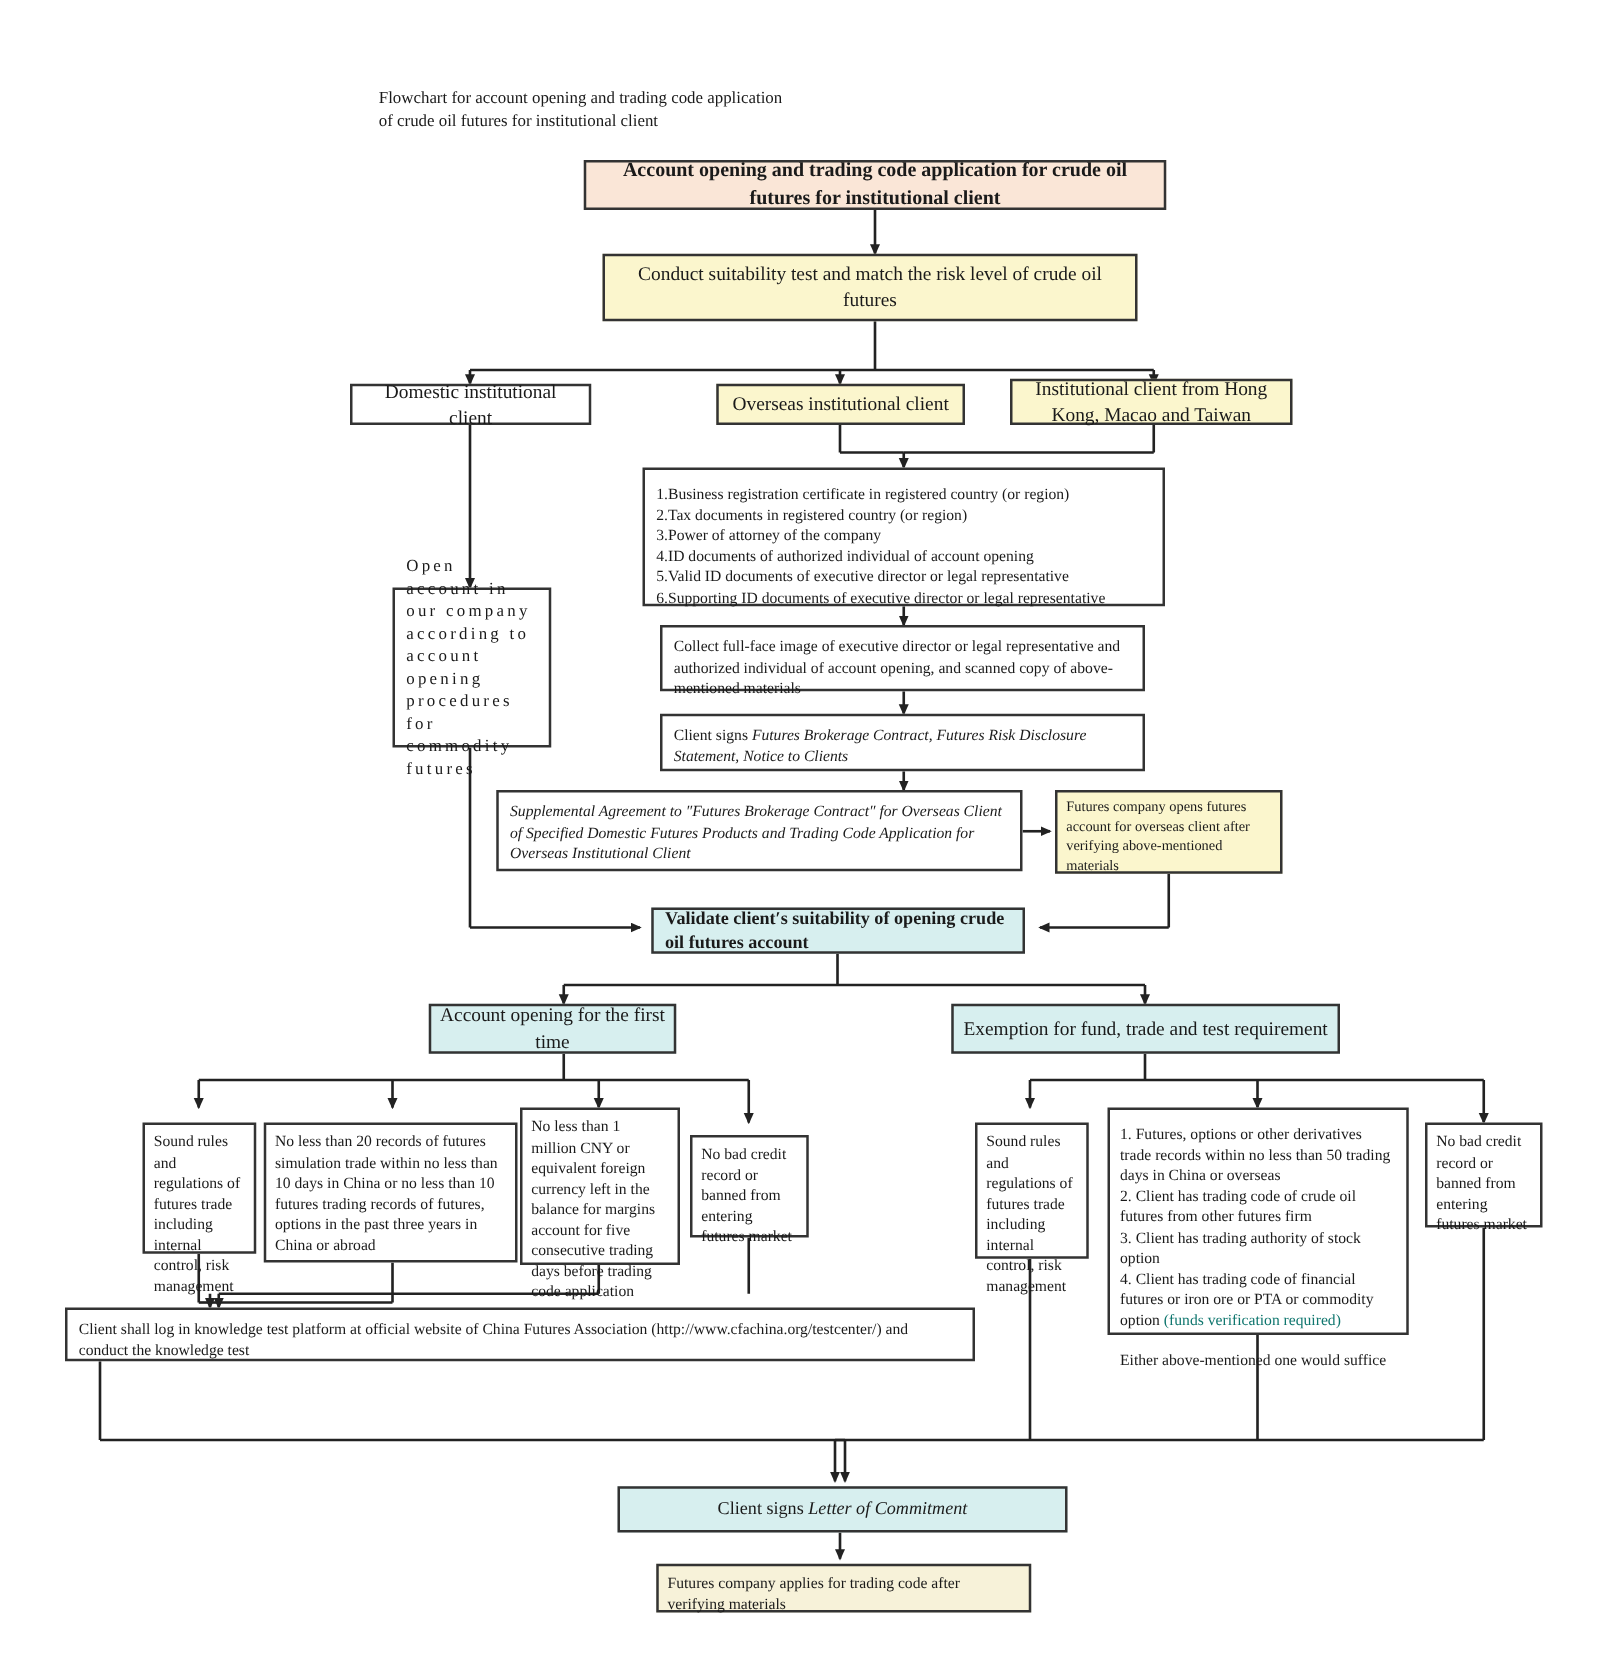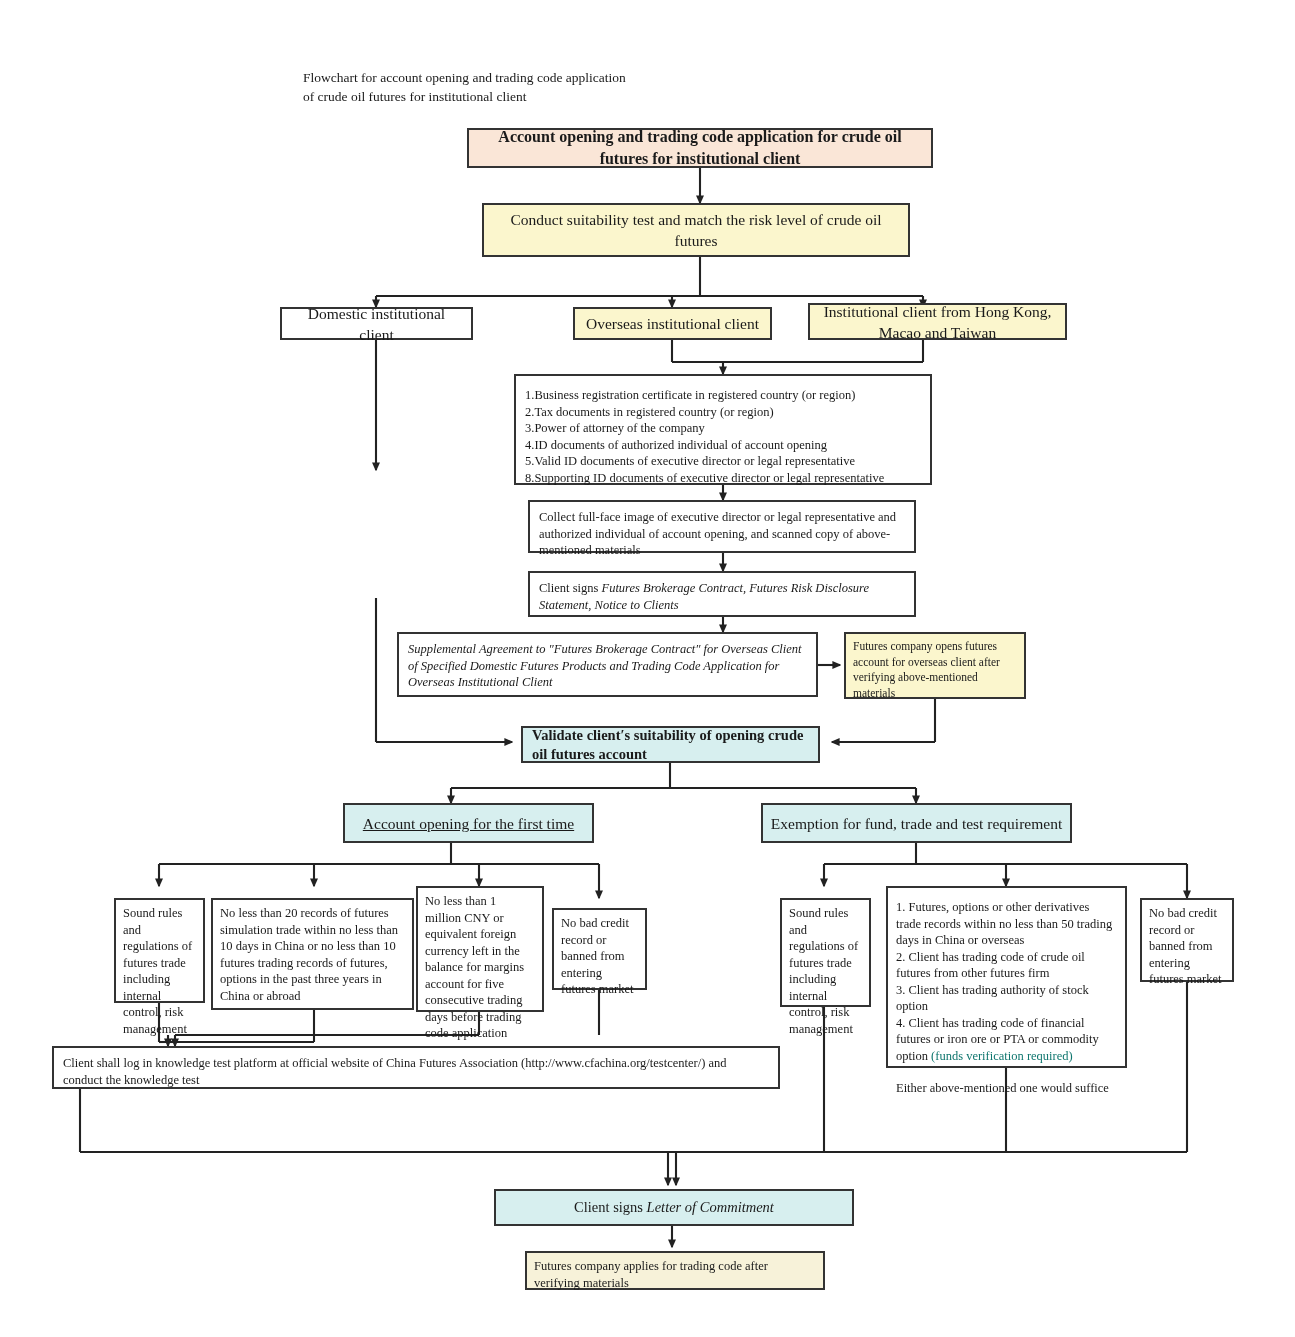--- a/index.html
+++ b/index.html
@@ -135,33 +135,36 @@
   </div>
 
   <div class="node fill-white c-center pad6 fs15" style="left:280px;top:307px;width:193px;height:33px;">
     <span class="txt">Domestic institutional client</span>
   </div>
 
   <div class="node fill-yellow c-center pad6 fs15" style="left:573px;top:307px;width:199px;height:33px;">
     <span class="txt">Overseas institutional client</span>
   </div>
 
-  <div class="node fill-yellow c-center pad6 fs15" style="left:808px;top:303px;width:259px;height:37px;">
+  <div class="node fill-yellow c-center pad6 fs15" style="left:808px;top:303px;width:226px;height:37px;">
     <span class="txt">Institutional client from Hong Kong, Macao and Taiwan</span>
   </div>
 
+  <div class="node fill-white c-vcenter-left pad8 fs13 sp" style="left:314px;top:470px;width:127px;height:128px;">
+    <span class="txt">Open account in our company according to account opening procedures for commodity futures</span>
+  </div>
 
   <div class="node fill-white c-left fs12" style="left:514px;top:374px;width:418px;height:111px;padding:11px 9px;">
     <ul class="ol">
       <li>1.Business registration certificate in registered country (or region)</li>
       <li>2.Tax documents in registered country (or region)</li>
       <li>3.Power of attorney of the company</li>
       <li>4.ID documents of authorized individual of account opening</li>
       <li>5.Valid ID documents of executive director or legal representative</li>
-      <li>8.Supporting ID documents of executive director or legal representative</li>
+      <li>6.Supporting ID documents of executive director or legal representative</li>
     </ul>
   </div>
 
   <div class="node fill-white c-left pad8 fs12" style="left:528px;top:500px;width:388px;height:53px;">
     <span class="txt">Collect full-face image of executive director or legal representative and authorized individual of account opening, and scanned copy of above-mentioned materials</span>
   </div>
 
   <div class="node fill-white c-left pad8 fs12" style="left:528px;top:571px;width:388px;height:46px;">
     <span class="txt"><span>Client signs </span><span class="ital">Futures Brokerage Contract, Futures Risk Disclosure Statement, Notice to Clients</span></span>
   </div>
@@ -171,21 +174,21 @@
   </div>
 
   <div class="node fill-yellow c-left pad6 fs11" style="left:844px;top:632px;width:182px;height:67px;">
     <span class="txt">Futures company opens futures account for overseas client after verifying above-mentioned materials</span>
   </div>
 
   <div class="node fill-cyan c-vcenter-left pad8 fs14 bold" style="left:521px;top:726px;width:299px;height:37px;">
     <span class="txt">Validate client′s suitability of opening crude oil futures account</span>
   </div>
 
-  <div class="node fill-cyan c-center pad6 fs15" style="left:343px;top:803px;width:251px;height:40px;text-decoration:underline;">
+  <div class="node fill-cyan c-center pad6 fs15" style="left:343px;top:803px;width:198px;height:40px;">
     <span class="txt">Account opening for the first time</span>
   </div>
 
   <div class="node fill-cyan c-center pad6 fs15" style="left:761px;top:803px;width:311px;height:40px;">
     <span class="txt">Exemption for fund, trade and test requirement</span>
   </div>
 
   <div class="node fill-white c-left pad6 fs12" style="left:114px;top:898px;width:91px;height:105px;">
     <span class="txt">Sound rules and regulations of futures trade including internal control, risk management</span>
   </div>

